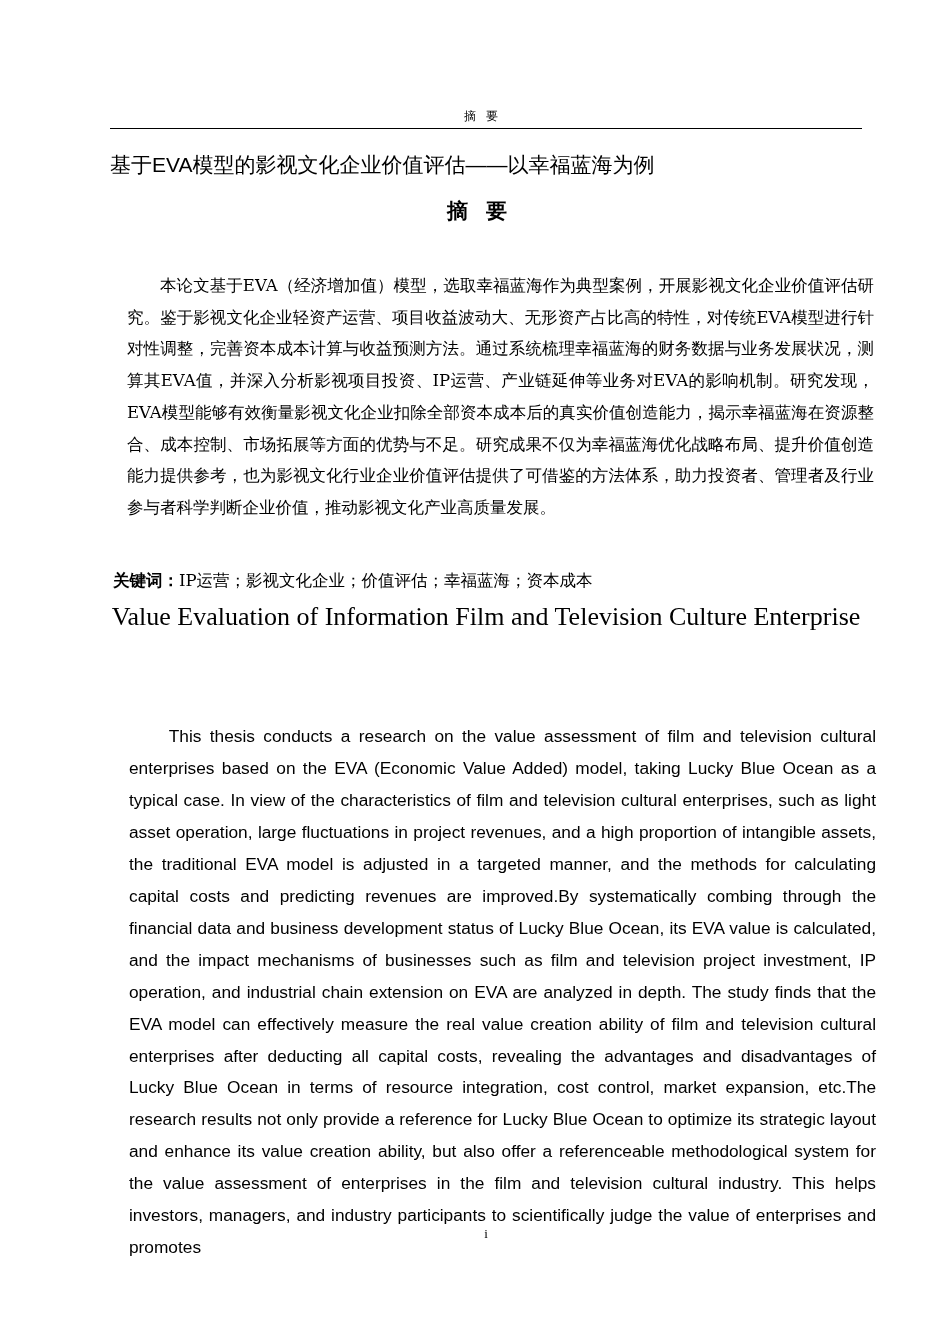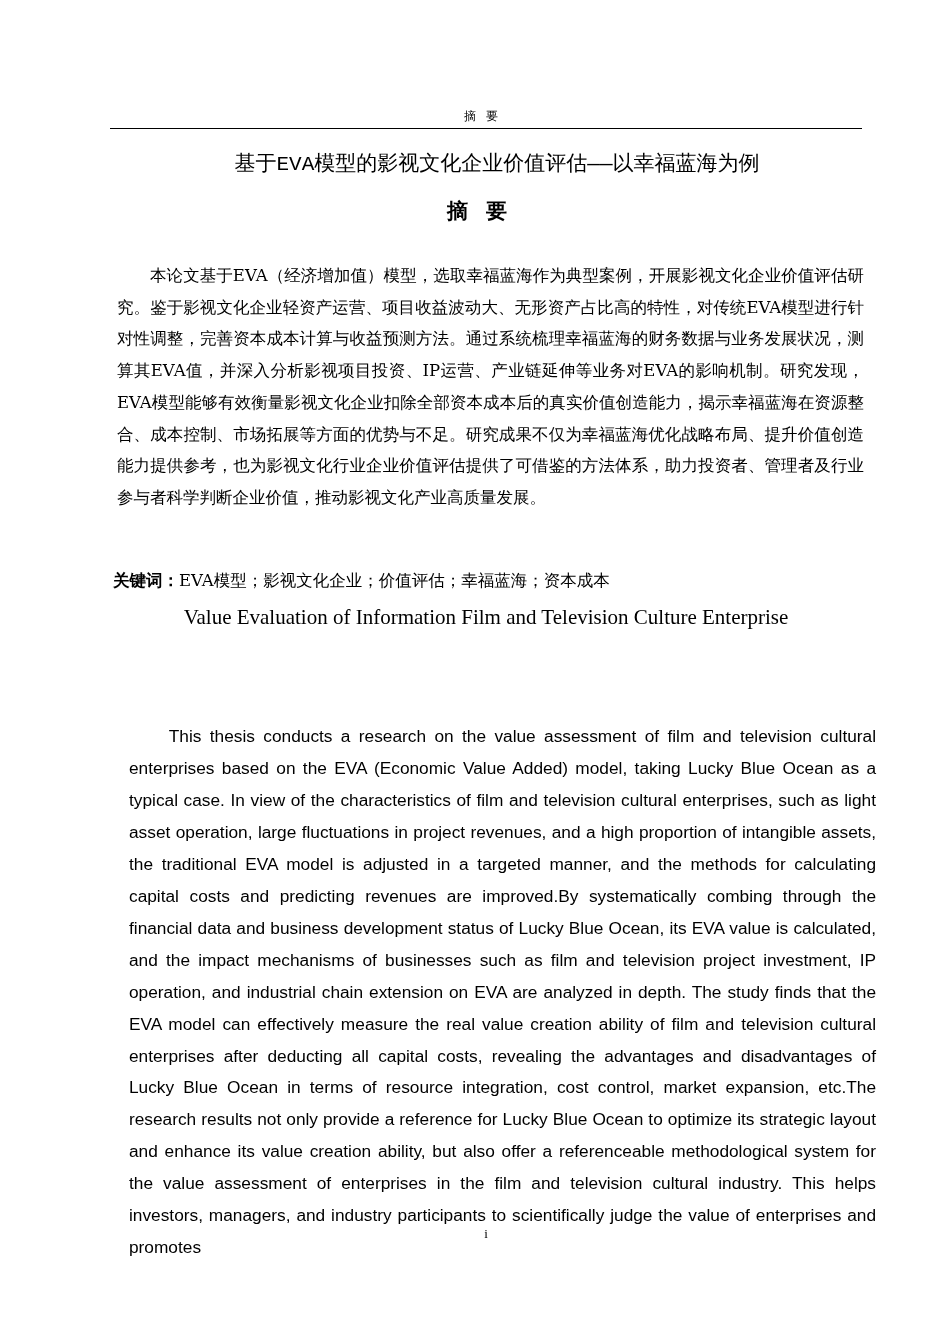--- a/index.html
+++ b/index.html
@@ -4,40 +4,40 @@
 <style>
   html, body { margin: 0; padding: 0; background: #ffffff; }
   body { width: 950px; height: 1344px; position: relative; overflow: hidden; color: #000; }
   .page { position: absolute; left: 0; top: 0; width: 950px; height: 1344px; }
   .running-header {
     position: absolute; left: 110px; width: 752px; top: 108px;
     text-align: center; font-family: "DejaVu Serif", serif; font-size: 12px; letter-spacing: 10px;
   }
   .header-rule { position: absolute; left: 110px; width: 752px; top: 128px; height: 0; border-top: 1.5px solid #000; }
   .zh-title {
-    position: absolute; left: 121px; width: 752px; top: 150px; text-align: center;
-    font-family: Liberation Mono, monospace; font-size: 21px; line-height: 30px;
+    position: absolute; left: 110px; width: 752px; top: 150px; 
+    font-family: Liberation Sans, sans-serif; font-size: 21px; line-height: 30px;
   }
   .zh-heading {
     position: absolute; left: 110px; width: 752px; top: 196px; text-align: center;
     font-family: "DejaVu Sans", sans-serif; font-size: 21px; font-weight: bold; letter-spacing: 18px; line-height: 30px;
   }
   .zh-body {
     position: absolute; left: 113px; width: 747px; top: 256px;
     font-family: "DejaVu Serif", serif; font-size: 16.5px; line-height: 31.7px;
-    text-align: justify; text-indent: 2em; margin: 4px;
+    text-align: justify; text-indent: 2em; margin: 14px;
   }
   .keywords {
     position: absolute; left: 113px; width: 747px; top: 567px;
     font-family: "DejaVu Serif", serif; font-size: 16.5px; line-height: 26px; margin: 0;
   }
   .keywords .kw-label { font-family: Liberation Sans, sans-serif; font-weight: bold; }
   .en-title {
     position: absolute; left: 110px; width: 752px; top: 598px; text-align: center;
-    font-family: "Liberation Serif", serif; font-size: 21px; line-height: 38px; margin: 0;
+    font-family: "Liberation Serif", serif; font-size: 26px; line-height: 38px; margin: 0;
   }
   .en-body {
     position: absolute; left: 113px; width: 747px; top: 705px;
     font-family: Liberation Sans, sans-serif; font-size: 17.3px; line-height: 31.95px;
     text-align: justify; text-indent: 2.3em; margin: 16px;
   }
   .page-number {
     position: absolute; left: 110px; width: 752px; top: 1226px; text-align: center;
     font-family: "Liberation Serif", serif; font-size: 13px;
   }
@@ -46,21 +46,21 @@
 <body>
 
 <div class="page">
   <div class="running-header">摘要</div>
   <div class="header-rule"></div>
 
   <div class="zh-title">基于EVA模型的影视文化企业价值评估——以幸福蓝海为例</div>
   <div class="zh-heading">摘要</div>
   <p class="zh-body">本论文基于EVA（经济增加值）模型，选取幸福蓝海作为典型案例，开展影视文化企业价值评估研究。鉴于影视文化企业轻资产运营、项目收益波动大、无形资产占比高的特性，对传统EVA模型进行针对性调整，完善资本成本计算与收益预测方法。通过系统梳理幸福蓝海的财务数据与业务发展状况，测算其EVA值，并深入分析影视项目投资、IP运营、产业链延伸等业务对EVA的影响机制。研究发现，EVA模型能够有效衡量影视文化企业扣除全部资本成本后的真实价值创造能力，揭示幸福蓝海在资源整合、成本控制、市场拓展等方面的优势与不足。研究成果不仅为幸福蓝海优化战略布局、提升价值创造能力提供参考，也为影视文化行业企业价值评估提供了可借鉴的方法体系，助力投资者、管理者及行业参与者科学判断企业价值，推动影视文化产业高质量发展。</p>
 
-  <p class="keywords"><span class="kw-label">关键词：</span><span>EVA模型；影视文化企业；价值评估；幸福蓝海；资本成本</span></p>
+  <p class="keywords"><span class="kw-label">关键词：</span><span>IP运营；影视文化企业；价值评估；幸福蓝海；资本成本</span></p>
 
   <div class="en-title">
     <div>Value Evaluation of Information Film and Television Culture Enterprise</div>
   </div>
 
   <p class="en-body">This thesis conducts a research on the value assessment of film and television cultural enterprises based on the EVA (Economic Value Added) model, taking Lucky Blue Ocean as a typical case. In view of the characteristics of film and television cultural enterprises, such as light asset operation, large fluctuations in project revenues, and a high proportion of intangible assets, the traditional EVA model is adjusted in a targeted manner, and the methods for calculating capital costs and predicting revenues are improved.By systematically combing through the financial data and business development status of Lucky Blue Ocean, its EVA value is calculated, and the impact mechanisms of businesses such as film and television project investment, IP operation, and industrial chain extension on EVA are analyzed in depth. The study finds that the EVA model can effectively measure the real value creation ability of film and television cultural enterprises after deducting all capital costs, revealing the advantages and disadvantages of Lucky Blue Ocean in terms of resource integration, cost control, market expansion, etc.The research results not only provide a reference for Lucky Blue Ocean to optimize its strategic layout and enhance its value creation ability, but also offer a referenceable methodological system for the value assessment of enterprises in the film and television cultural industry. This helps investors, managers, and industry participants to scientifically judge the value of enterprises and promotes</p>
 
   <div class="page-number">i</div>
 </div>
 

